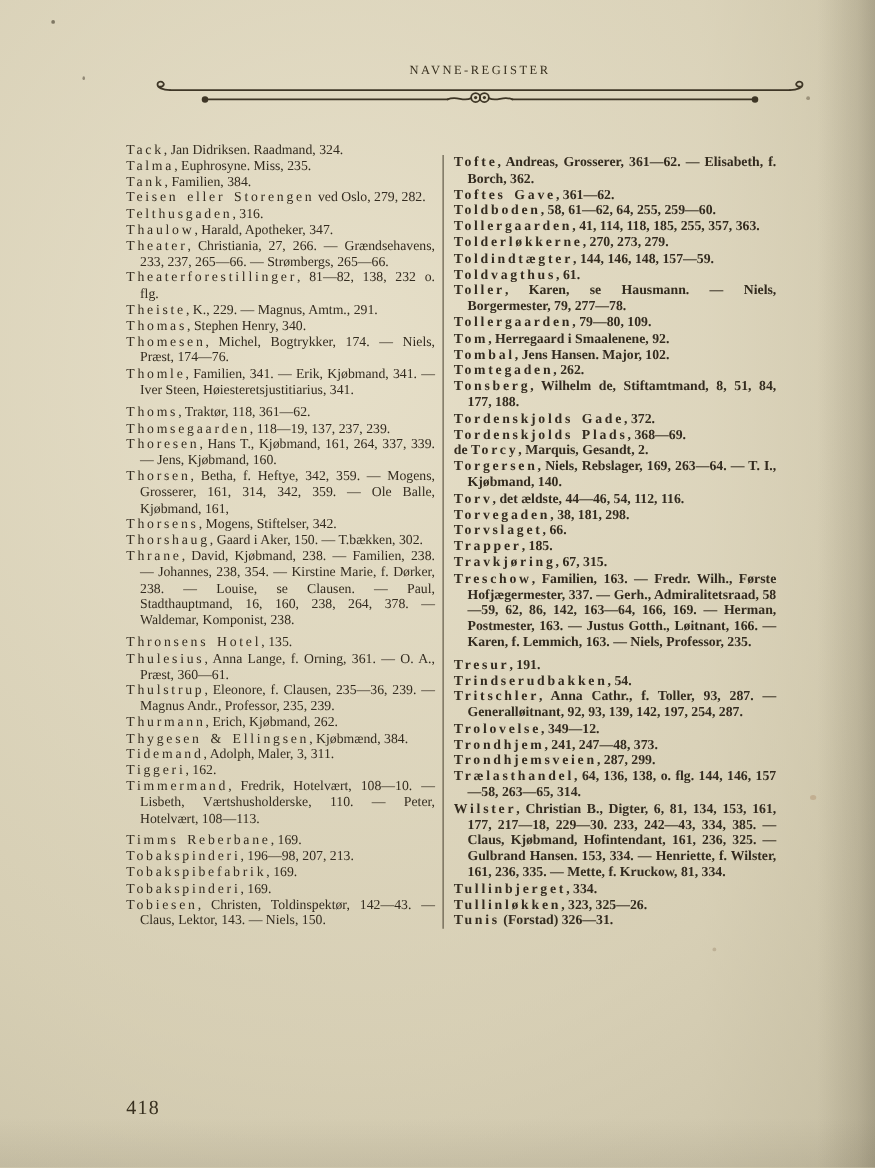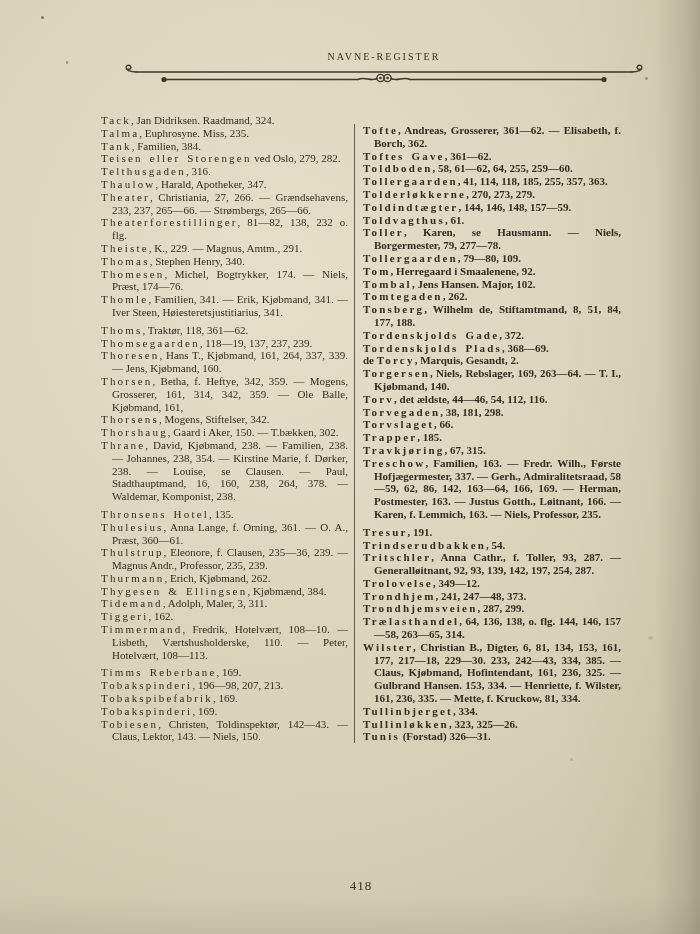--- a/index.html
+++ b/index.html
@@ -57,22 +57,22 @@
     text-align: justify;
     text-indent: -11px;
     padding-left: 11px;
   }
   p.entry.gap { margin-bottom: 5px; }
   .head { letter-spacing: 2.2px; word-spacing: 2px; }
   .pre  { letter-spacing: 0; }
 
   .pagenum {
     position: absolute; left: 101px; top: 878px; width: 520px;
-    text-align: center;
-    font-size: 13px; letter-spacing: 1px; color: #38301f;
+    text-align: left;
+    font-size: 16px; letter-spacing: 1px; color: #38301f;
   }
 </style>
 </head>
 <body>
 
 <div class="page">
   <div class="edge-shadow"></div>
   <div class="bottom-shadow"></div>
   <div class="speck s1"></div>
   <div class="speck s2"></div>

